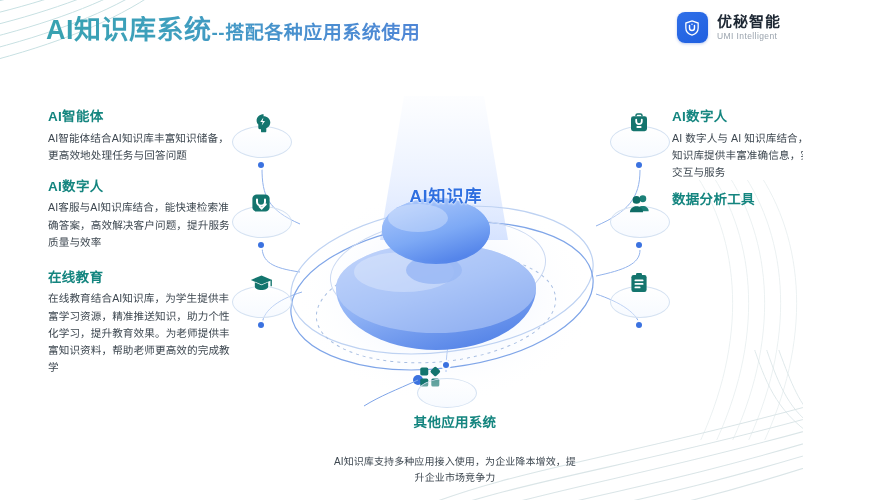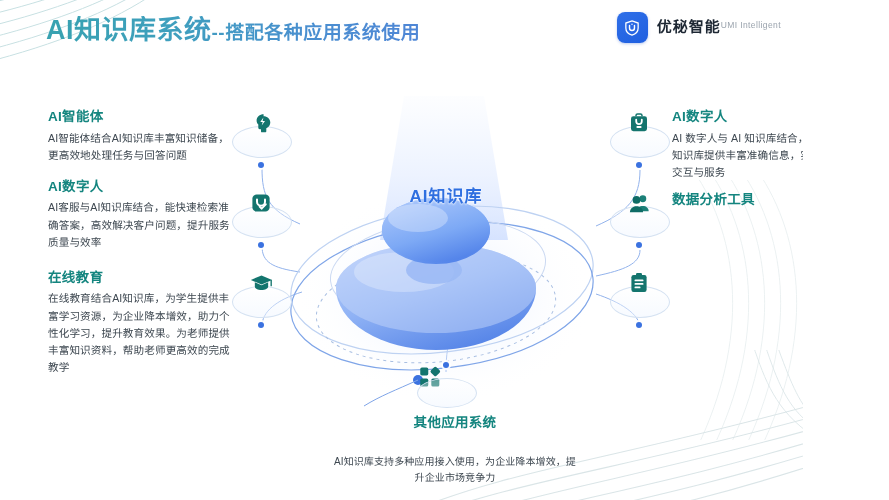--- a/index.html
+++ b/index.html
@@ -27,21 +27,21 @@
   }
   .title .sub{font-size:19px;font-weight:600;}
 
   .logo-wrap{position:absolute;right:22px;top:12px;display:flex;align-items:center;gap:9px;}
   .logo-mark{
     width:31px;height:31px;border-radius:8px;
     background:linear-gradient(145deg,#2f6fe8,#1f5fe0);
     display:flex;align-items:center;justify-content:center;flex:none;
     box-shadow:0 1px 3px rgba(30,80,200,.3);
   }
-  .logo-text{display:flex;flex-direction:row;line-height:1.1;}
+  .logo-text{display:flex;flex-direction:column;line-height:1.1;}
   .logo-cn{font-size:15px;font-weight:700;color:#1d2733;letter-spacing:1px;}
   .logo-en{font-size:8.5px;color:#9aa3ad;letter-spacing:.4px;margin-top:2px;}
 
   
   .center-stage{position:absolute;left:276px;top:90px;width:340px;height:320px;}
   .center-label{
     position:absolute;left:0;right:0;top:92px;text-align:center;
     font-size:17px;font-weight:700;color:#2f6fe0;letter-spacing:1px;
     text-shadow:0 1px 2px rgba(255,255,255,.9);
     z-index:6;
@@ -307,21 +307,21 @@
     <div class="item item-t1">
       <div class="item-title">AI智能体</div>
       <div class="item-desc">AI智能体结合AI知识库丰富知识储备，更高效地处理任务与回答问题</div>
     </div>
     <div class="item item-t2">
       <div class="item-title">AI数字人</div>
       <div class="item-desc">AI客服与AI知识库结合，能快速检索准确答案，高效解决客户问题，提升服务质量与效率</div>
     </div>
     <div class="item">
       <div class="item-title">在线教育</div>
-      <div class="item-desc">在线教育结合AI知识库，为学生提供丰富学习资源，为企业降本增效，助力个性化学习，提升教育效果。为老师提供丰富知识资料，帮助老师更高效的完成教学</div>
+      <div class="item-desc">在线教育结合AI知识库，为学生提供丰富学习资源，精准推送知识，助力个性化学习，提升教育效果。为老师提供丰富知识资料，帮助老师更高效的完成教学</div>
     </div>
   </div>
 
   <div class="col col-right">
     <div class="item item-t2">
       <div class="item-title">AI数字人</div>
       <div class="item-desc">AI 数字人与 AI 知识库结合，数字人借助知识库提供丰富准确信息，实现更智能的交互与服务</div>
     </div>
     <div class="item">
       <div class="item-title">数据分析工具</div>

